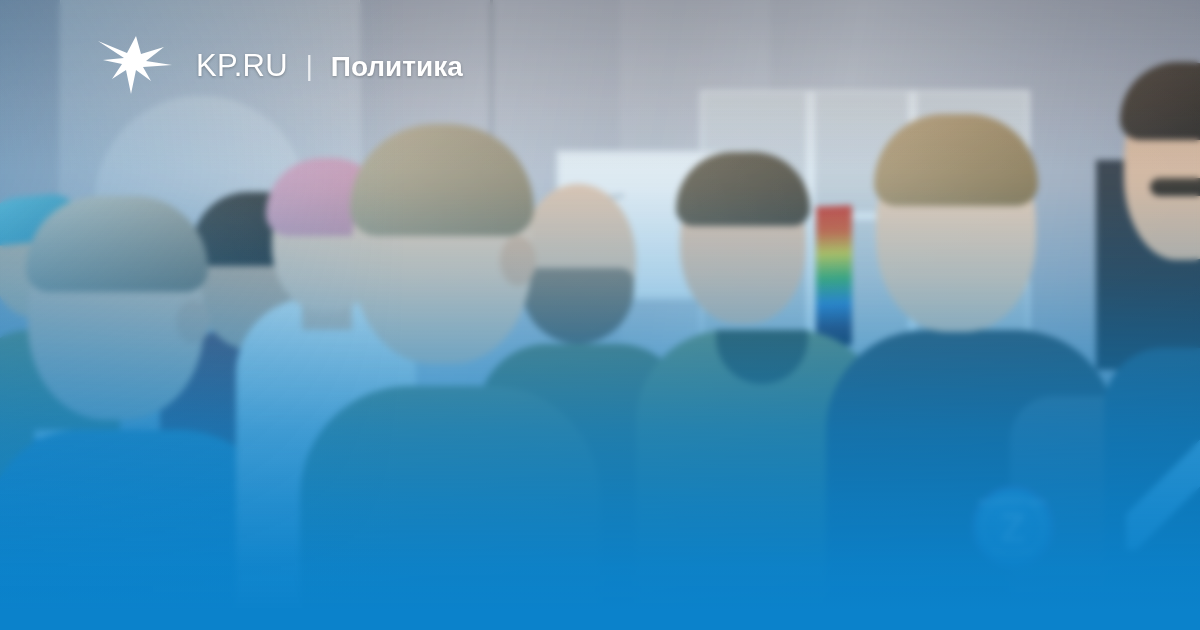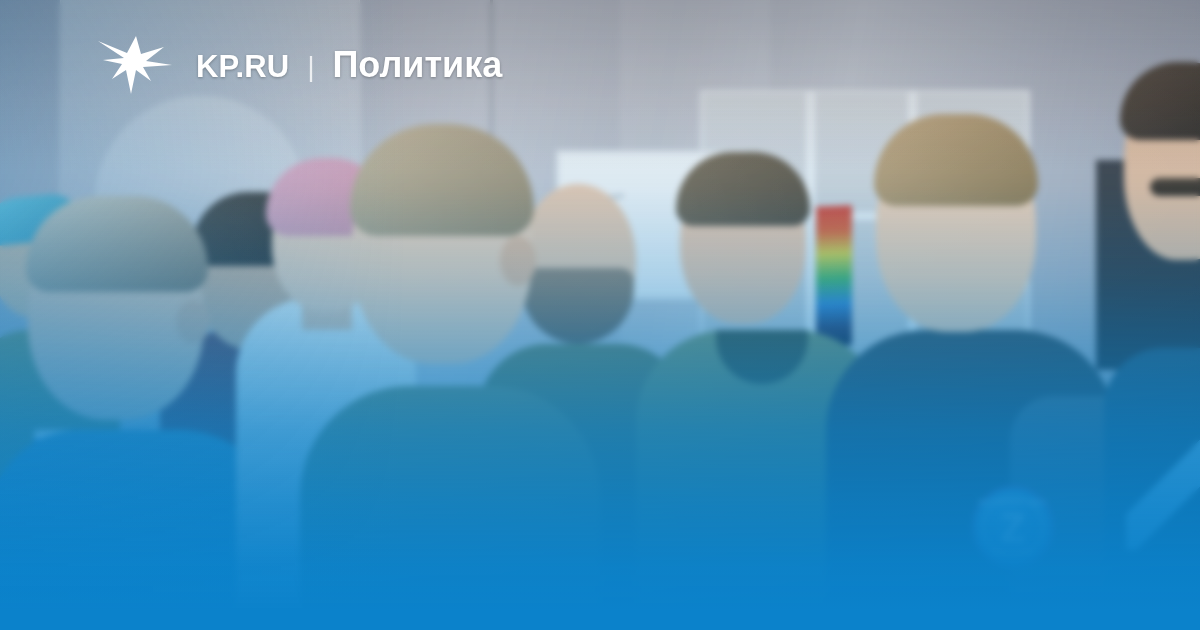--- a/index.html
+++ b/index.html
@@ -208,29 +208,29 @@
   }
 
   
   .header{
     position:absolute;left:96px;top:34px;
     display:flex;align-items:center;gap:22px;z-index:6;
   }
   .logo-bird{width:78px;height:62px;display:block;flex:0 0 auto;}
   .brand-row{display:flex;align-items:baseline;gap:18px;}
   .brand{
-    color:#fff;font-size:31px;font-weight:bold;letter-spacing:.2px;line-height:1;
+    color:#fff;font-size:31px;font-weight:normal;letter-spacing:.2px;line-height:1;
     text-shadow:0 1px 3px rgba(0,0,0,.30);
   }
   .divider{
     color:rgba(255,255,255,.78);font-size:27px;font-weight:normal;line-height:1;
     position:relative;top:-1px;
   }
   .rubric{
-    color:#fff;font-size:36px;font-weight:bold;line-height:1;
+    color:#fff;font-size:28px;font-weight:bold;line-height:1;
     text-shadow:0 1px 3px rgba(0,0,0,.30);
     text-align:right;
   }
 
   
   .headline{
     position:absolute;left:86px;top:296px;width:900px;z-index:6;
     color:#fff;font-size:47px;font-weight:bold;line-height:68px;
     letter-spacing:-.2px;
     text-shadow:0 2px 10px rgba(12,60,95,.35);

